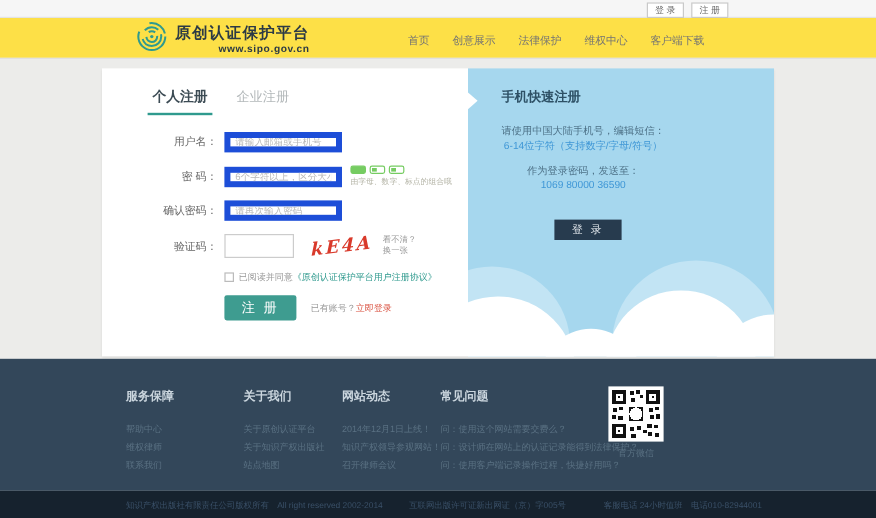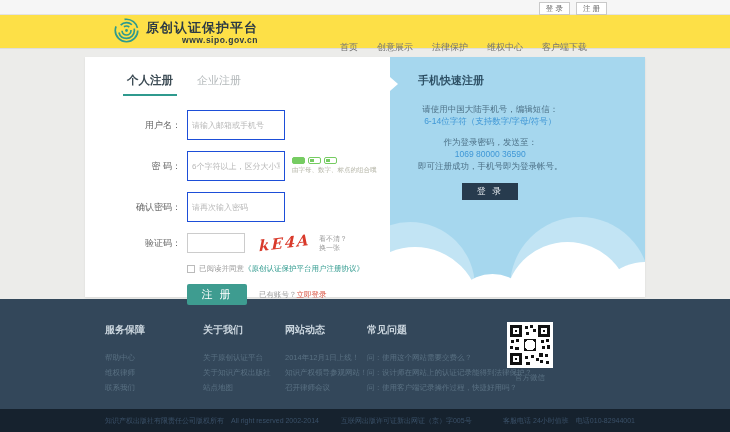--- a/index.html
+++ b/index.html
@@ -11,34 +11,34 @@
   .topbar-btns { position:absolute; right:123px; top:2px; display:flex; gap:6px; }
   .mini-btn { font-size:7.5px; color:#666; background:#fff; border:1px solid #c9c9c9; padding:1px 6px; line-height:9px; cursor:pointer; }
 
   
   .header { height:33px; background:#fde047; position:relative; }
   .header-inner { width:560px; margin:0 auto; position:relative; height:100%; }
   .logo { position:absolute; left:28px; top:2px; display:flex; align-items:center; gap:6px; }
   .logo svg { width:27px; height:27px; }
   .logo-title { font-size:13px; font-weight:bold; color:#2c3a45; letter-spacing:1px; line-height:14px; }
   .logo-sub { font-size:8.5px; font-weight:bold; color:#2c3a45; text-align:right; letter-spacing:.5px; }
-  .nav { position:absolute; right:58px; top:26px; display:flex; gap:19px; }
+  .nav { position:absolute; right:58px; top:13px; display:flex; gap:19px; }
   .nav-item { font-size:9px; color:#737373; cursor:pointer; white-space:nowrap; }
 
   
   .main { height:251px; background:#ececea; border-top:1px solid #ddd; }
   .card { width:560px; height:240px; margin:8px auto 0; display:flex; box-shadow:0 1px 2px rgba(0,0,0,.08); }
   .form-pane { width:305px; background:#fff; position:relative; }
   .tabs { padding:16px 0 0 38px; display:flex; align-items:baseline; }
   .tab-active { font-size:11.5px; font-weight:bold; color:#3c4b54; border-bottom:2px solid #2f9a8e; padding:0 4px 6px; cursor:pointer; }
   .tab { font-size:11px; color:#b3b8ba; margin-left:20px; cursor:pointer; }
   .form { padding:14px 0 0 36px; }
   .form-row { display:flex; align-items:center; margin-bottom:11px; position:relative; }
   .f-label { width:66px; text-align:right; font-size:9px; color:#666; margin-right:0; padding-right:6px; white-space:nowrap; }
-  .f-input { width:98px; height:30px; border:1px solid #1d4ed8; background:#fff; font-size:8px; padding:0 4px; color:#555; }
+  .f-input { width:98px; height:17px; border:5px solid #1d4ed8; background:#fff; font-size:8px; padding:0 4px; color:#555; }
   .f-input::placeholder { color:#b8b8b8; }
   .strength { margin-left:7px; }
   .pills { display:flex; gap:3px; }
   .pill { width:13px; height:7px; border:1px solid #76cc62; border-radius:2px; background:#fff; position:relative; }
   .pill .fill { position:absolute; left:1px; top:1px; width:4px; height:3px; background:#76cc62; }
   .pill.full { background:#76cc62; }
   .strength-hint { font-size:6.5px; color:#b4b4a6; margin-top:2px; white-space:nowrap; }
   .captcha-input { width:58px; height:20px; border:1px solid #ccc; }
   .captcha-img { margin-left:14px; width:52px; text-align:center; cursor:pointer; }
   .captcha-text { font-family:"DejaVu Serif","Liberation Serif",serif; font-style:italic; font-weight:bold; font-size:15px; color:#d93a2b; letter-spacing:2px; display:inline-block; transform:rotate(-7deg) skewX(-8deg); }
@@ -194,21 +194,20 @@
 
       <div class="mobile-pane">
         <span class="notch"></span>
         <div class="m-title">手机快速注册</div>
         <div class="m-body">
           <div class="m-line">请使用中国大陆手机号，编辑短信：</div>
           <div class="m-line blue">6-14位字符（支持数字/字母/符号）</div>
           <div class="m-gap"></div>
           <div class="m-line">作为登录密码，发送至：</div>
           <div class="m-line blue">1069 80000 36590</div>
-          <div class="m-line">即可注册成功，手机号即为登录帐号。</div>
         </div>
         <button class="m-login">登 录</button>
         <span class="cloud lite" style="left:-45px; bottom:-55px; width:130px; height:130px;"></span>
         <span class="cloud lite" style="left:120px; bottom:-60px; width:140px; height:140px;"></span>
         <span class="cloud white" style="left:-40px; bottom:-80px; width:130px; height:130px;"></span>
         <span class="cloud white" style="left:60px; bottom:-62px; width:85px; height:85px;"></span>
         <span class="cloud white" style="left:115px; bottom:-70px; width:125px; height:125px;"></span>
         <span class="cloud white" style="left:205px; bottom:-65px; width:100px; height:100px;"></span>
         <span class="cloud-base"></span>
       </div>

